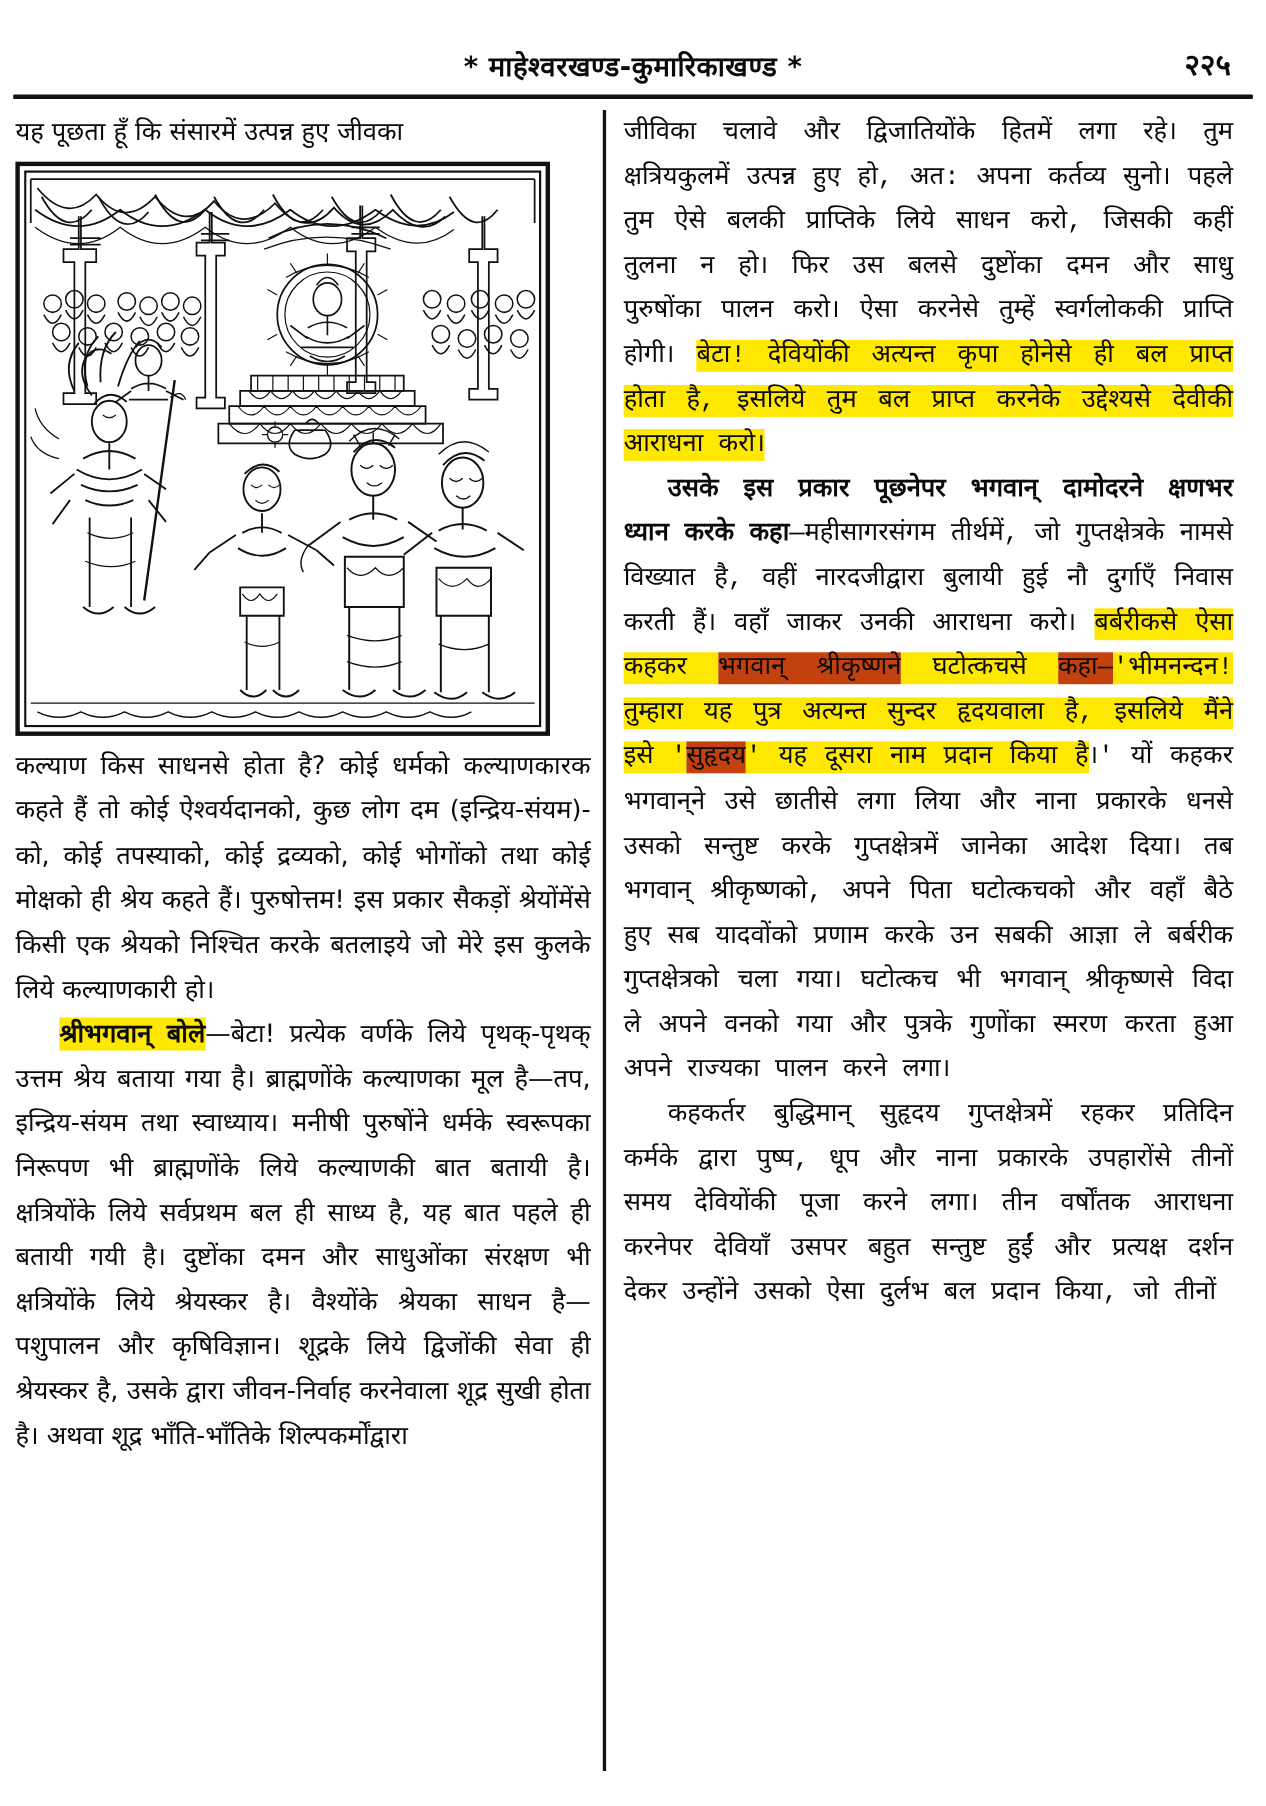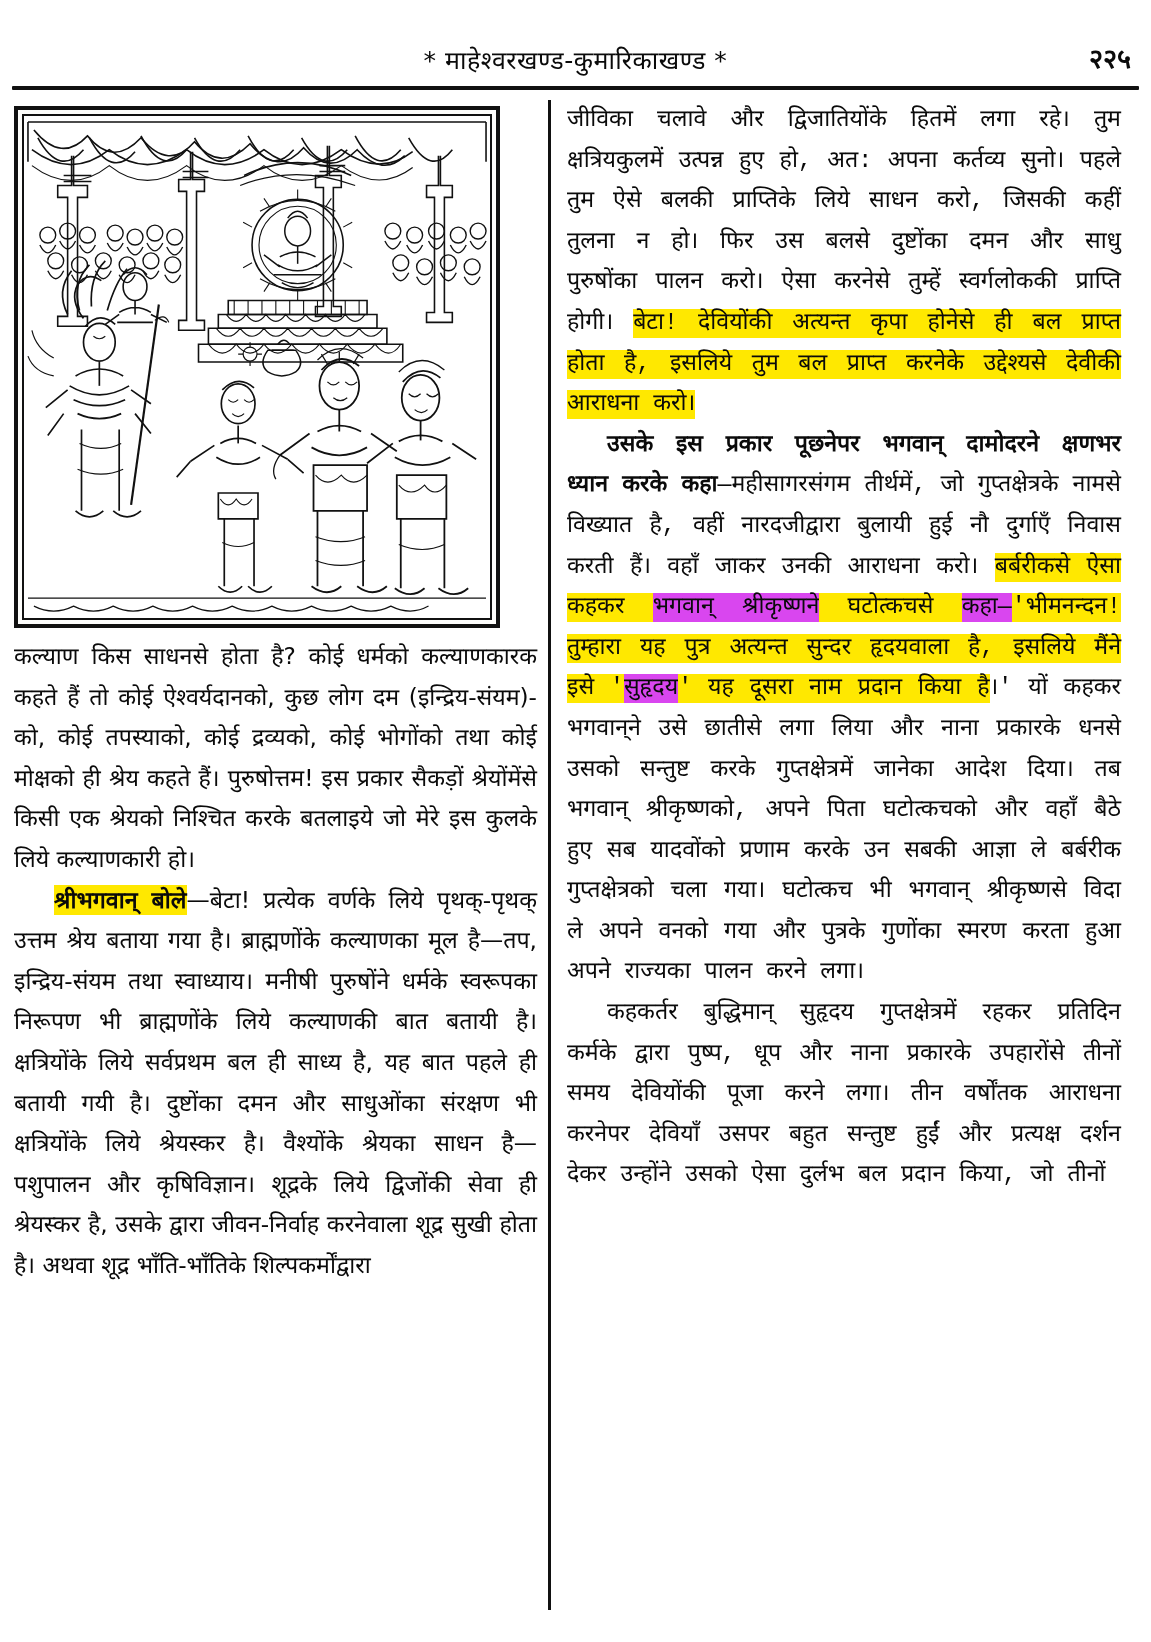--- a/index.html
+++ b/index.html
@@ -27,29 +27,29 @@
   .header {
     position: relative;
     height: 86px;
     margin: 0 14px 0 14px;
     display: flex;
     align-items: flex-end;
     justify-content: center;
   }
   .header-title {
     font-family: "DejaVu Sans", sans-serif;
-    font-weight: normal;
+    font-weight: bold;
     font-size: 25px;
     letter-spacing: 0.5px;
     padding-bottom: 10px;
     white-space: nowrap;
   }
   .page-number {
     position: absolute;
-    right: 6px;
+    right: 18px;
     bottom: 10px;
     font-family: "DejaVu Sans", sans-serif;
     font-weight: bold;
     font-size: 27px;
   }
   .rule {
     margin: 0 12px;
     height: 4px;
     background: #111;
     border-radius: 1px;
@@ -98,21 +98,21 @@
   p.para.cont { text-indent: 0; }
 
   
   .hl-y {
     background: #FFE800;
     box-decoration-break: clone;
     -webkit-box-decoration-break: clone;
     padding: 1px 0 2px 0;
   }
   .hl-g {
-    background: #d946ef;
+    background: #c2410c;
     box-decoration-break: clone;
     -webkit-box-decoration-break: clone;
     padding: 1px 0 2px 0;
   }
   .spk {
     font-weight: bold;
   }
 
   
   .figure {
@@ -144,20 +144,21 @@
     <div class="page-number">२२५</div>
   </div>
   <div class="rule"></div>
 
   <div class="body-area">
 
     <div class="col-divider"></div>
 
     <div class="col col-left">
 
+      <p class="para cont">यह पूछता हूँ कि संसारमें उत्पन्न हुए जीवका</p>
 
       <div class="figure">
         <div class="figure-inner">
           <svg class="fig-svg" viewBox="0 0 470 506" preserveAspectRatio="none">
             <rect x="0" y="0" width="470" height="506" fill="#ffffff"></rect>
             <g stroke="#111" fill="none" stroke-width="1.6">
 
               <path d="M4 6 h462 M4 6 v40 M466 6 v40"></path>
               <path d="M10 14 q28 34 54 6 q26 32 54 2 q28 34 54 4 q26 32 56 2 q28 34 54 4 q26 30 54 2 q26 28 48 6"></path>
               <path d="M14 22 q22 40 46 12 M66 22 q22 42 46 14 M118 20 q22 42 46 14 M172 22 q22 40 46 12 M226 20 q22 42 46 14 M280 22 q22 40 46 12 M334 20 q22 42 46 14 M388 22 q22 40 44 12"></path>

